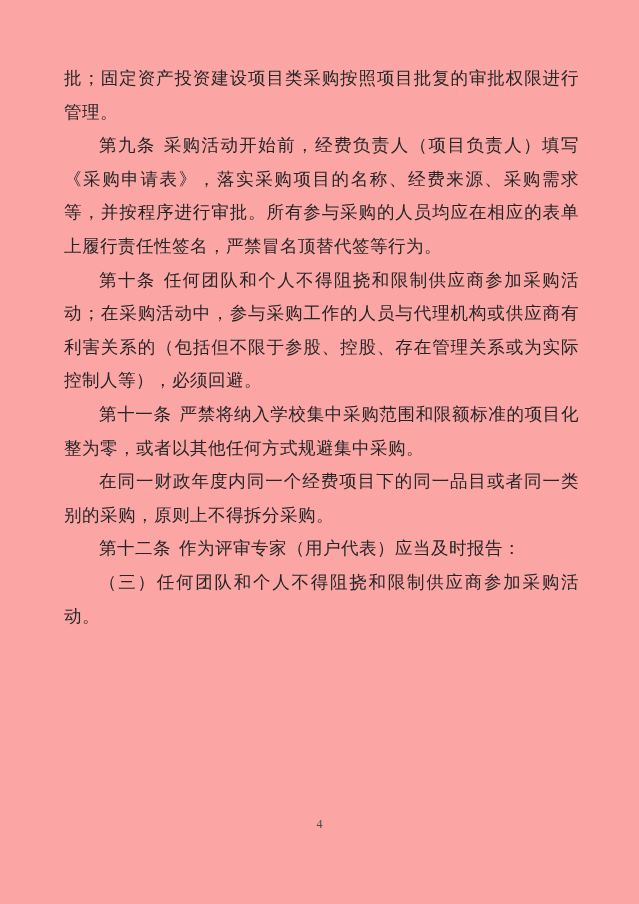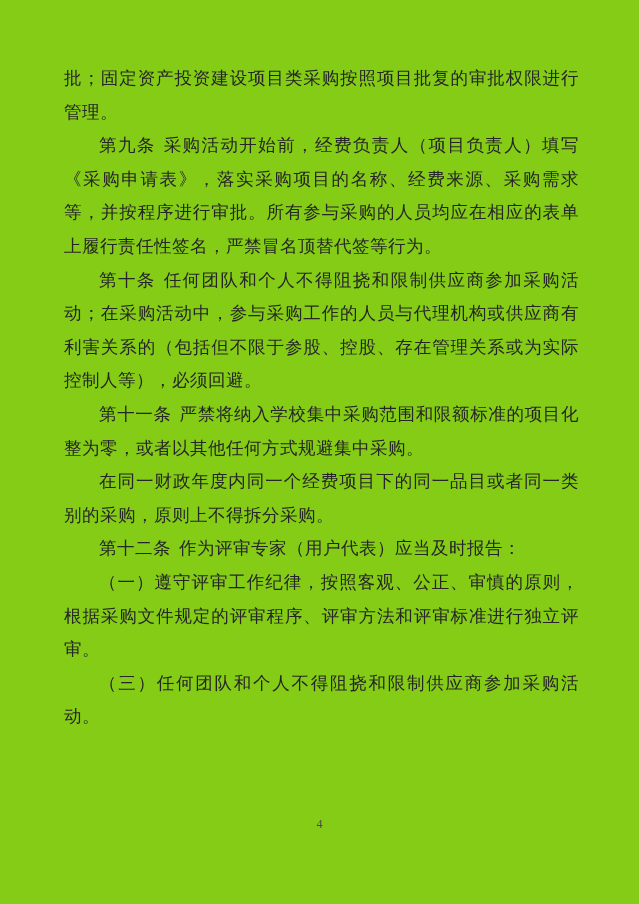--- a/index.html
+++ b/index.html
@@ -4,21 +4,21 @@
 <style>
   html, body { margin: 0; padding: 0; }
   body {
     width: 639px; height: 904px;
     background: #ffffff;
     font-family: "Liberation Serif", serif;
   }
   .page {
     position: relative;
     width: 639px; height: 904px;
-    background: #84cc16;
+    background: #fca5a5;
     overflow: hidden;
   }
   .content {
     position: absolute;
     left: 64px; right: 60px; top: 62px;
     color: #262626;
     font-size: 17.5px;
     line-height: 33.6px;
     text-align: justify;
     letter-spacing: 0.5px;
@@ -41,17 +41,16 @@
 <body>
 
 <div class="page">
   <div class="content">
       <p class="para"><span>批；固定资产投资建设项目类采购按照项目批复的审批权限进行管理。</span></p>
       <p class="para indent"><b class="lead">第九条</b><span>采购活动开始前，经费负责人（项目负责人）填写《采购申请表》，落实采购项目的名称、经费来源、采购需求等，并按程序进行审批。所有参与采购的人员均应在相应的表单上履行责任性签名，严禁冒名顶替代签等行为。</span></p>
       <p class="para indent"><b class="lead">第十条</b><span>任何团队和个人不得阻挠和限制供应商参加采购活动；在采购活动中，参与采购工作的人员与代理机构或供应商有利害关系的（包括但不限于参股、控股、存在管理关系或为实际控制人等），必须回避。</span></p>
       <p class="para indent"><b class="lead">第十一条</b><span>严禁将纳入学校集中采购范围和限额标准的项目化整为零，或者以其他任何方式规避集中采购。</span></p>
       <p class="para indent"><span>在同一财政年度内同一个经费项目下的同一品目或者同一类别的采购，原则上不得拆分采购。</span></p>
       <p class="para indent"><b class="lead">第十二条</b><span>作为评审专家（用户代表）应当及时报告：</span></p>
-      <p class="para indent"><span>（一）遵守评审工作纪律，按照客观、公正、审慎的原则，根据采购文件规定的评审程序、评审方法和评审标准进行独立评审。</span></p>
       <p class="para indent"><span>（三）任何团队和个人不得阻挠和限制供应商参加采购活动。</span></p>
     </div>
   <div class="page-number">4</div>
 </div>
 
 </body></html>

